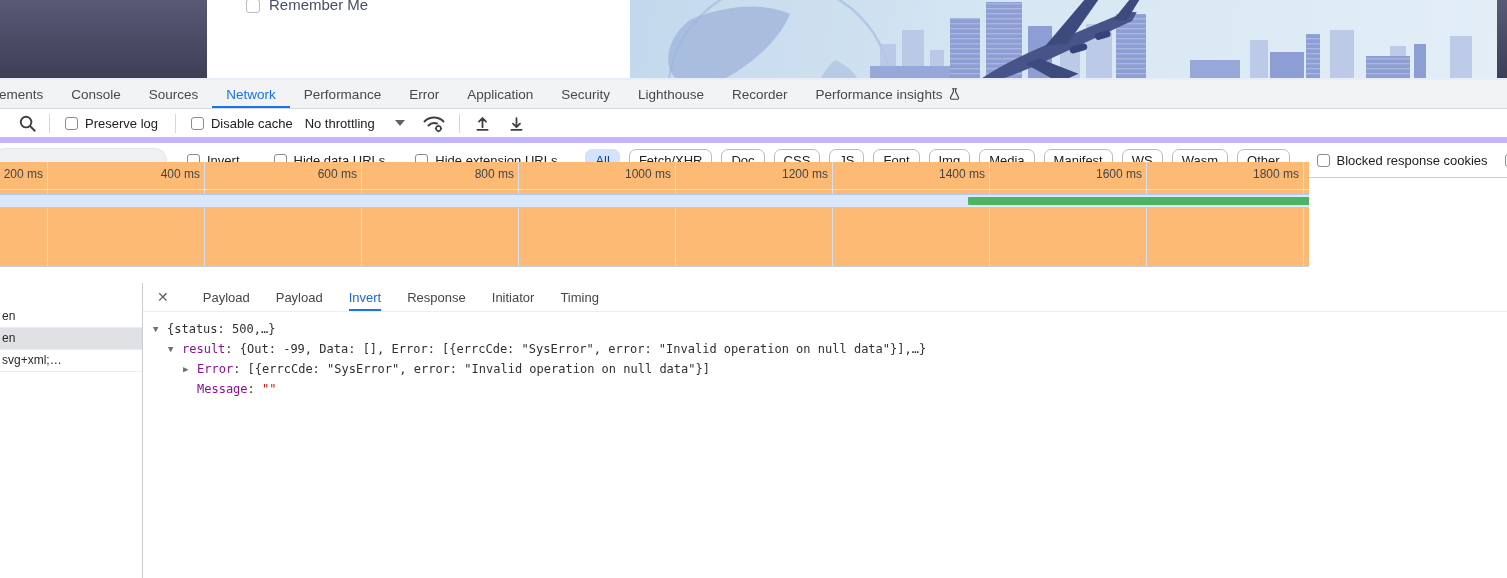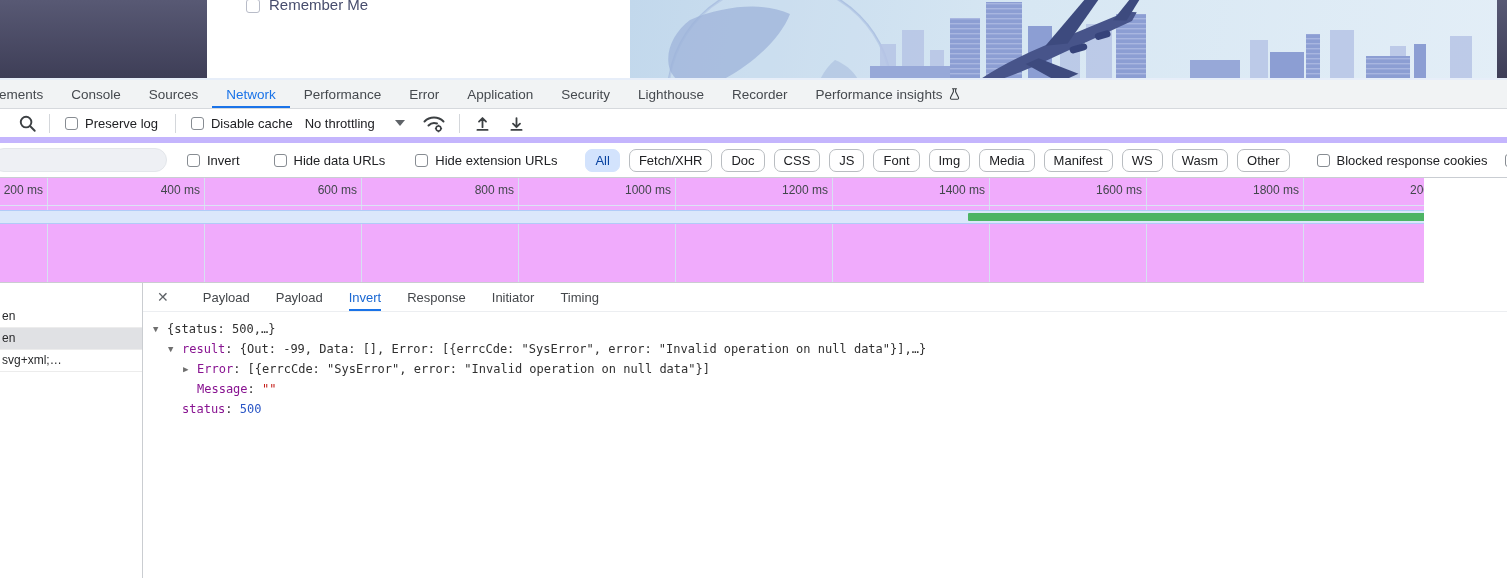--- a/index.html
+++ b/index.html
@@ -39,21 +39,21 @@
   
   #filterbar { position:absolute; left:0; top:143px; width:1507px; height:35px; background:#fff;
     border-bottom:1px solid #c9cdd2; display:flex; align-items:center; font-size:13px; color:#202124;padding-left:32px; }
   #filter-input { margin-left:-40px; width:175px; height:24px; border-radius:12px; background:#eef0f4;
     border:1px solid #e3e6ea; flex:none; }
   .pill { border:1px solid #b9bdc1; border-radius:7px; padding:3px 9px; background:#fff;
     white-space:nowrap; font-size:13px; color:#202124; }
   .pill.active { background:#d3e3fd; border-color:#d3e3fd; color:#0842a0; }
 
   
-  #waterfall { position:absolute; left:0; top:178px; width:1424px; height:105px; background:#f0abfc;
+  #waterfall { position:absolute; left:0; top:162px; width:1309px; height:105px; background:#fdba74;
     border-bottom:1px solid #cacdd1; overflow:hidden; }
   .gridline { position:absolute; top:0; bottom:0; width:1px; background:#d7e0f1; }
   .tick-label { position:absolute; top:5px; width:80px; text-align:right; font-size:12px; color:#41464b; }
   #tl-divider { position:absolute; left:0; top:27px; width:100%; height:1px; background:#dbe4f4; }
   #sel-band { position:absolute; left:0; top:32px; width:1449px; height:14px; background:#dbe7fb;
     border-top:1px solid #b1cbf8; border-bottom:1px solid #b1cbf8; }
   #green-bar { position:absolute; left:968px; top:35px; width:469px; height:8px; background:#4db464; border-radius:1px; }
   #blue-dash { position:absolute; left:1439px; top:38px; width:11px; height:4px; background:#4b7de0; border-radius:2px; }
   #gray-tick { position:absolute; left:1456px; top:28px; width:14px; height:4px; background:#c9cbcf; border-radius:2px; }
 
@@ -295,18 +295,15 @@
       </div>
       <div class="trow">
         <span class="tri ind1">▼</span><span class="k">result</span><span class="p">: </span><span class="p">{Out: -99, Data: [], Error: [{errcCde: "SysError", error: "Invalid operation on null data"}],…}</span>
       </div>
       <div class="trow">
         <span class="tri ind2">▶</span><span class="k">Error</span><span class="p">: </span><span class="p">[{errcCde: "SysError", error: "Invalid operation on null data"}]</span>
       </div>
       <div class="trow">
         <span class="slot ind2"></span><span class="k">Message</span><span class="p">: </span><span class="s">""</span>
       </div>
-      <div class="trow">
-        <span class="slot ind1"></span><span class="k">status</span><span class="p">: </span><span class="n">500</span>
-      </div>
     </div>
   </div>
 </div>
 
 </body></html>

